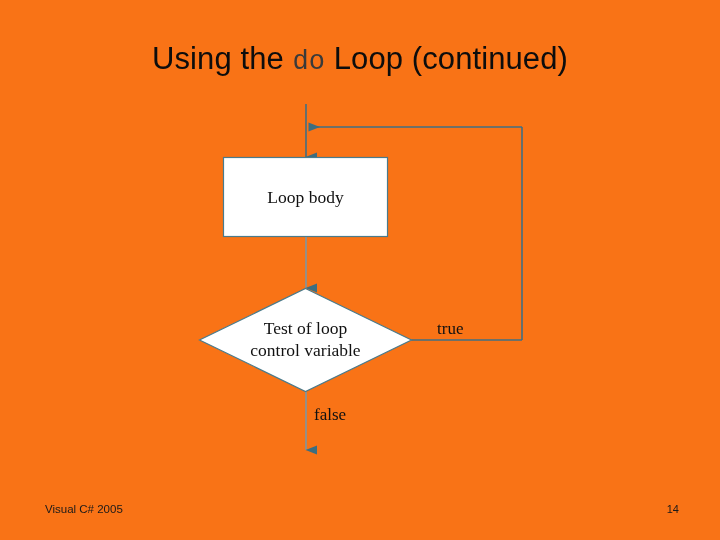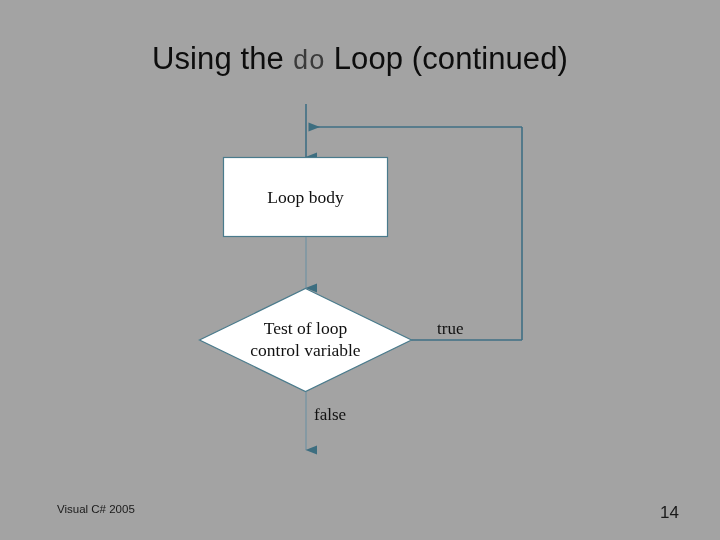--- a/index.html
+++ b/index.html
@@ -15,21 +15,21 @@
     overflow: hidden;
     font-family: "Liberation Sans", sans-serif;
     color: #000000;
   }
 
   #slide {
     position: absolute;
     inset: 0;
     width: 720px;
     height: 540px;
-    background: #a3a3a3;
+    background: #f97316;
   }
 
   
   #slide-title {
     position: absolute;
     left: 36px;
     top: 40px;
     width: 648px;
     text-align: center;
     font-family: "Liberation Sans", sans-serif;
@@ -111,28 +111,27 @@
     height: 40px;
   }
   #footer-left {
     position: absolute;
     left: 45px;
     top: 3px;
     font-family: "Liberation Sans", sans-serif;
     font-size: 11.5px;
     color: #1a1a1a;
     white-space: nowrap;
-    margin-left: 12px;
   }
   #footer-right {
     position: absolute;
     right: 41px;
     top: 3px;
     font-family: "Liberation Sans", sans-serif;
-    font-size: 17px;
+    font-size: 11px;
     color: #1a1a1a;
     white-space: nowrap;
   }
 </style>
 </head>
 <body>
 
 <div id="slide">
 
   <div id="slide-title">

